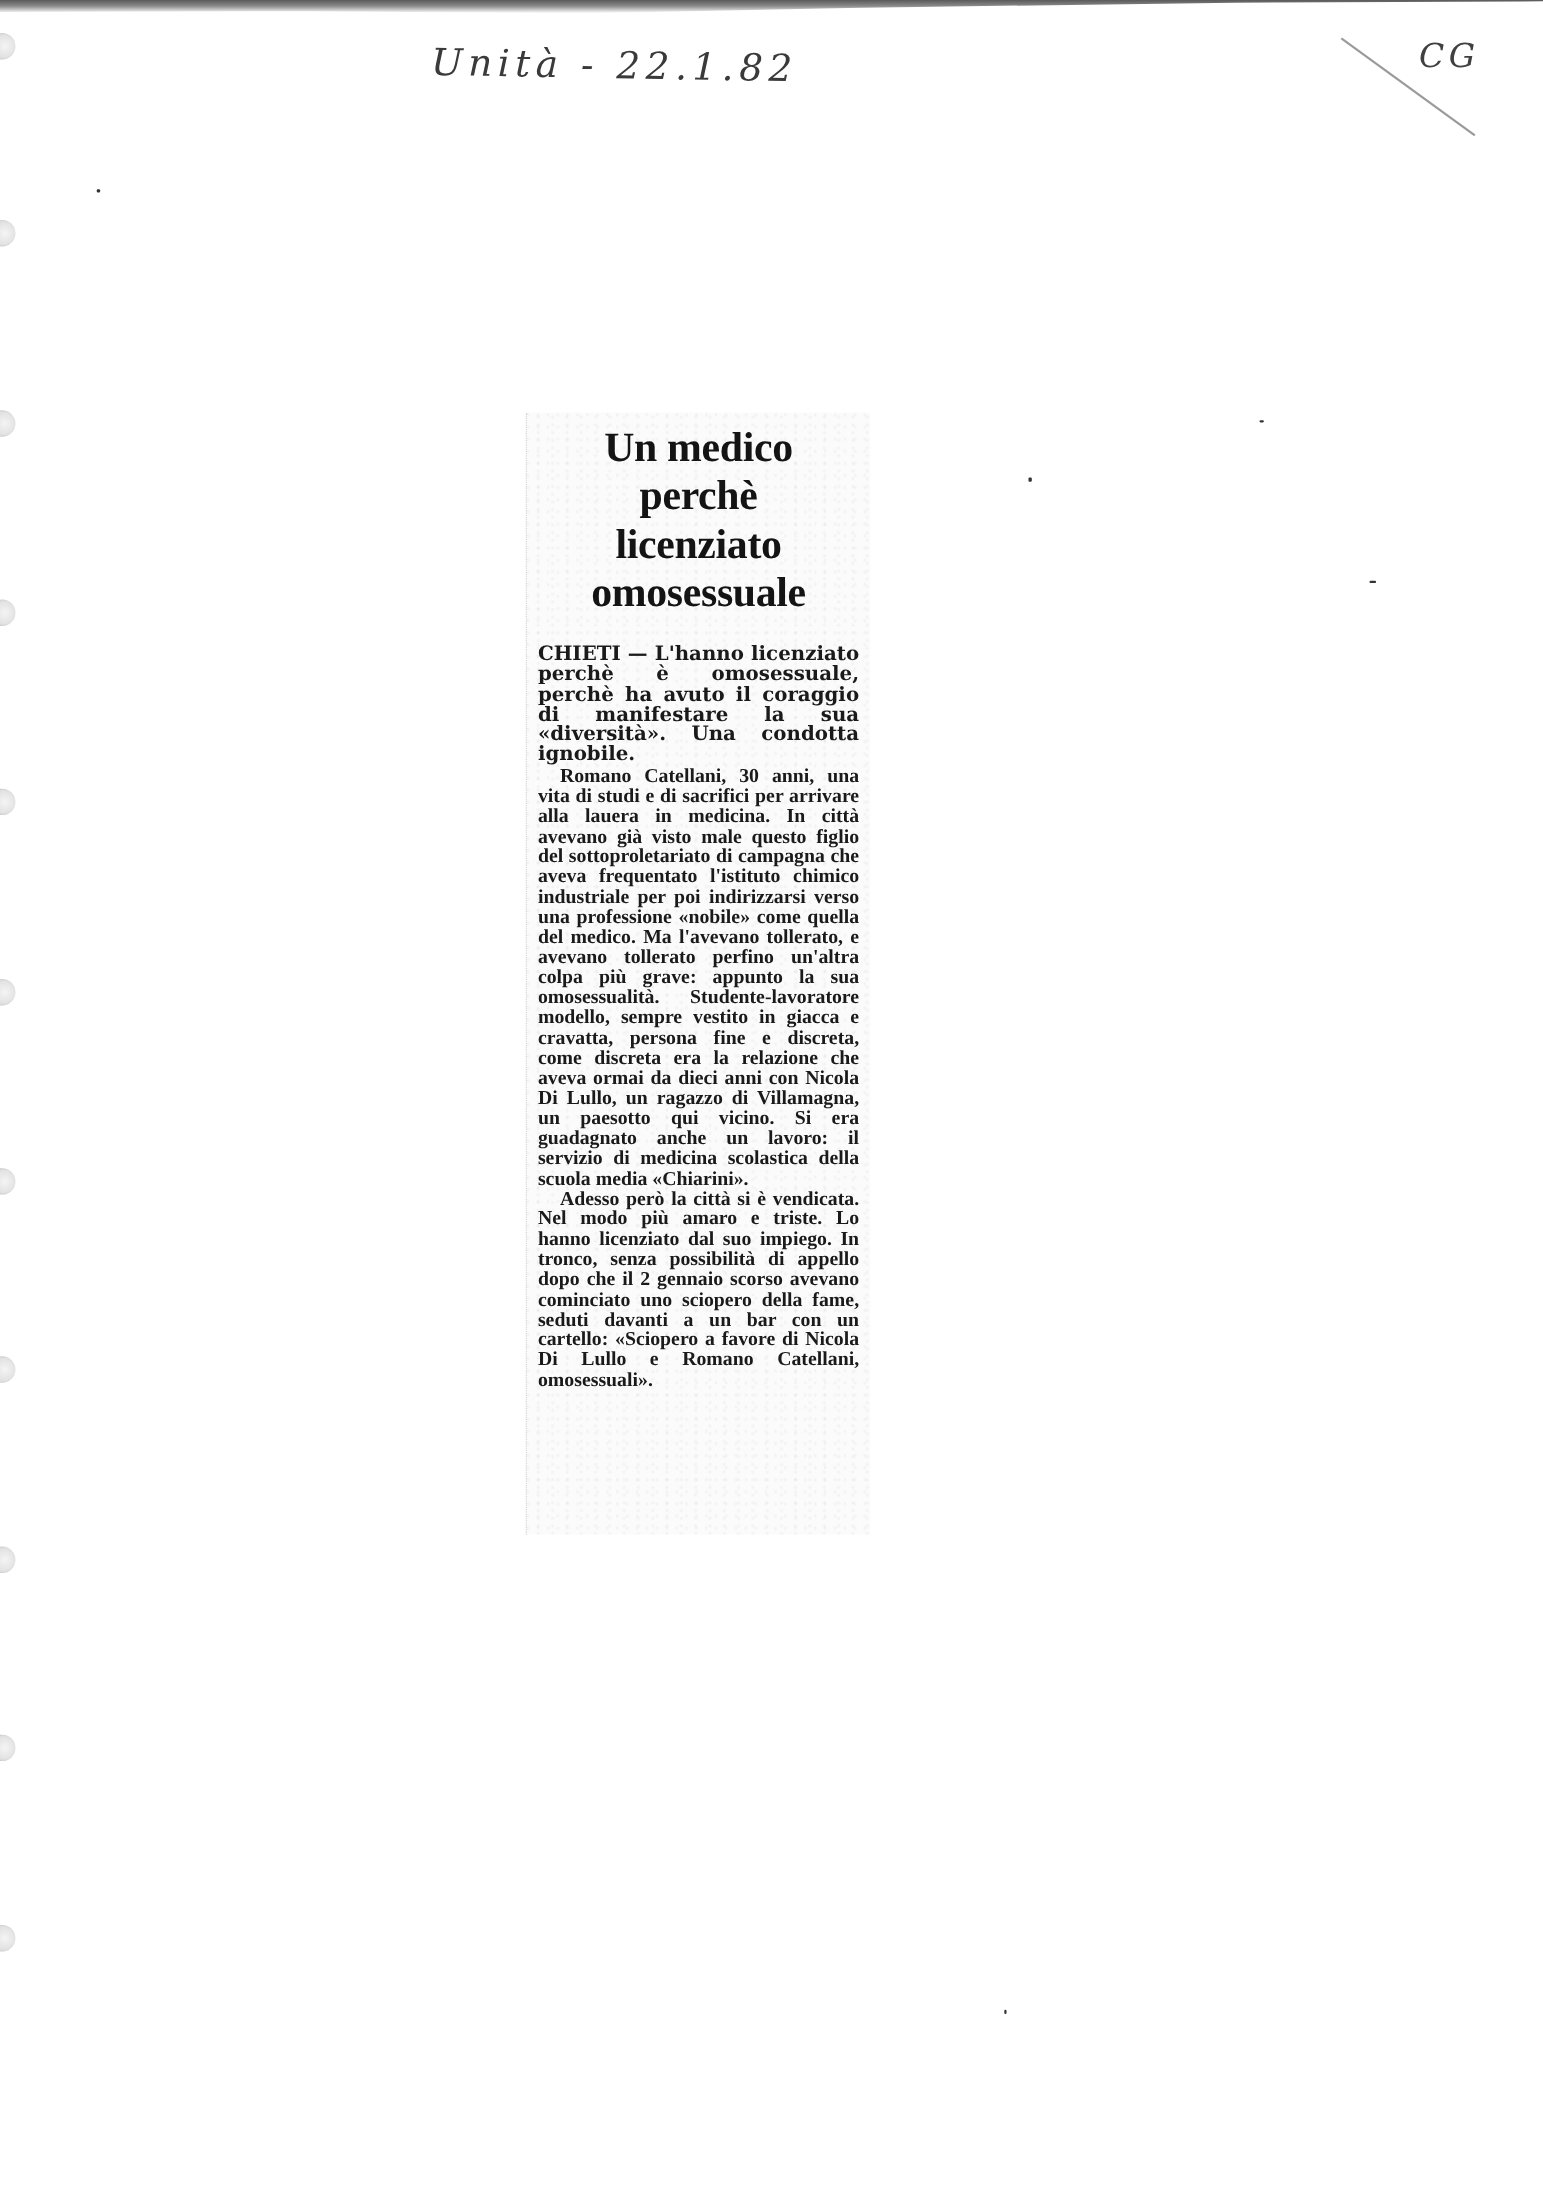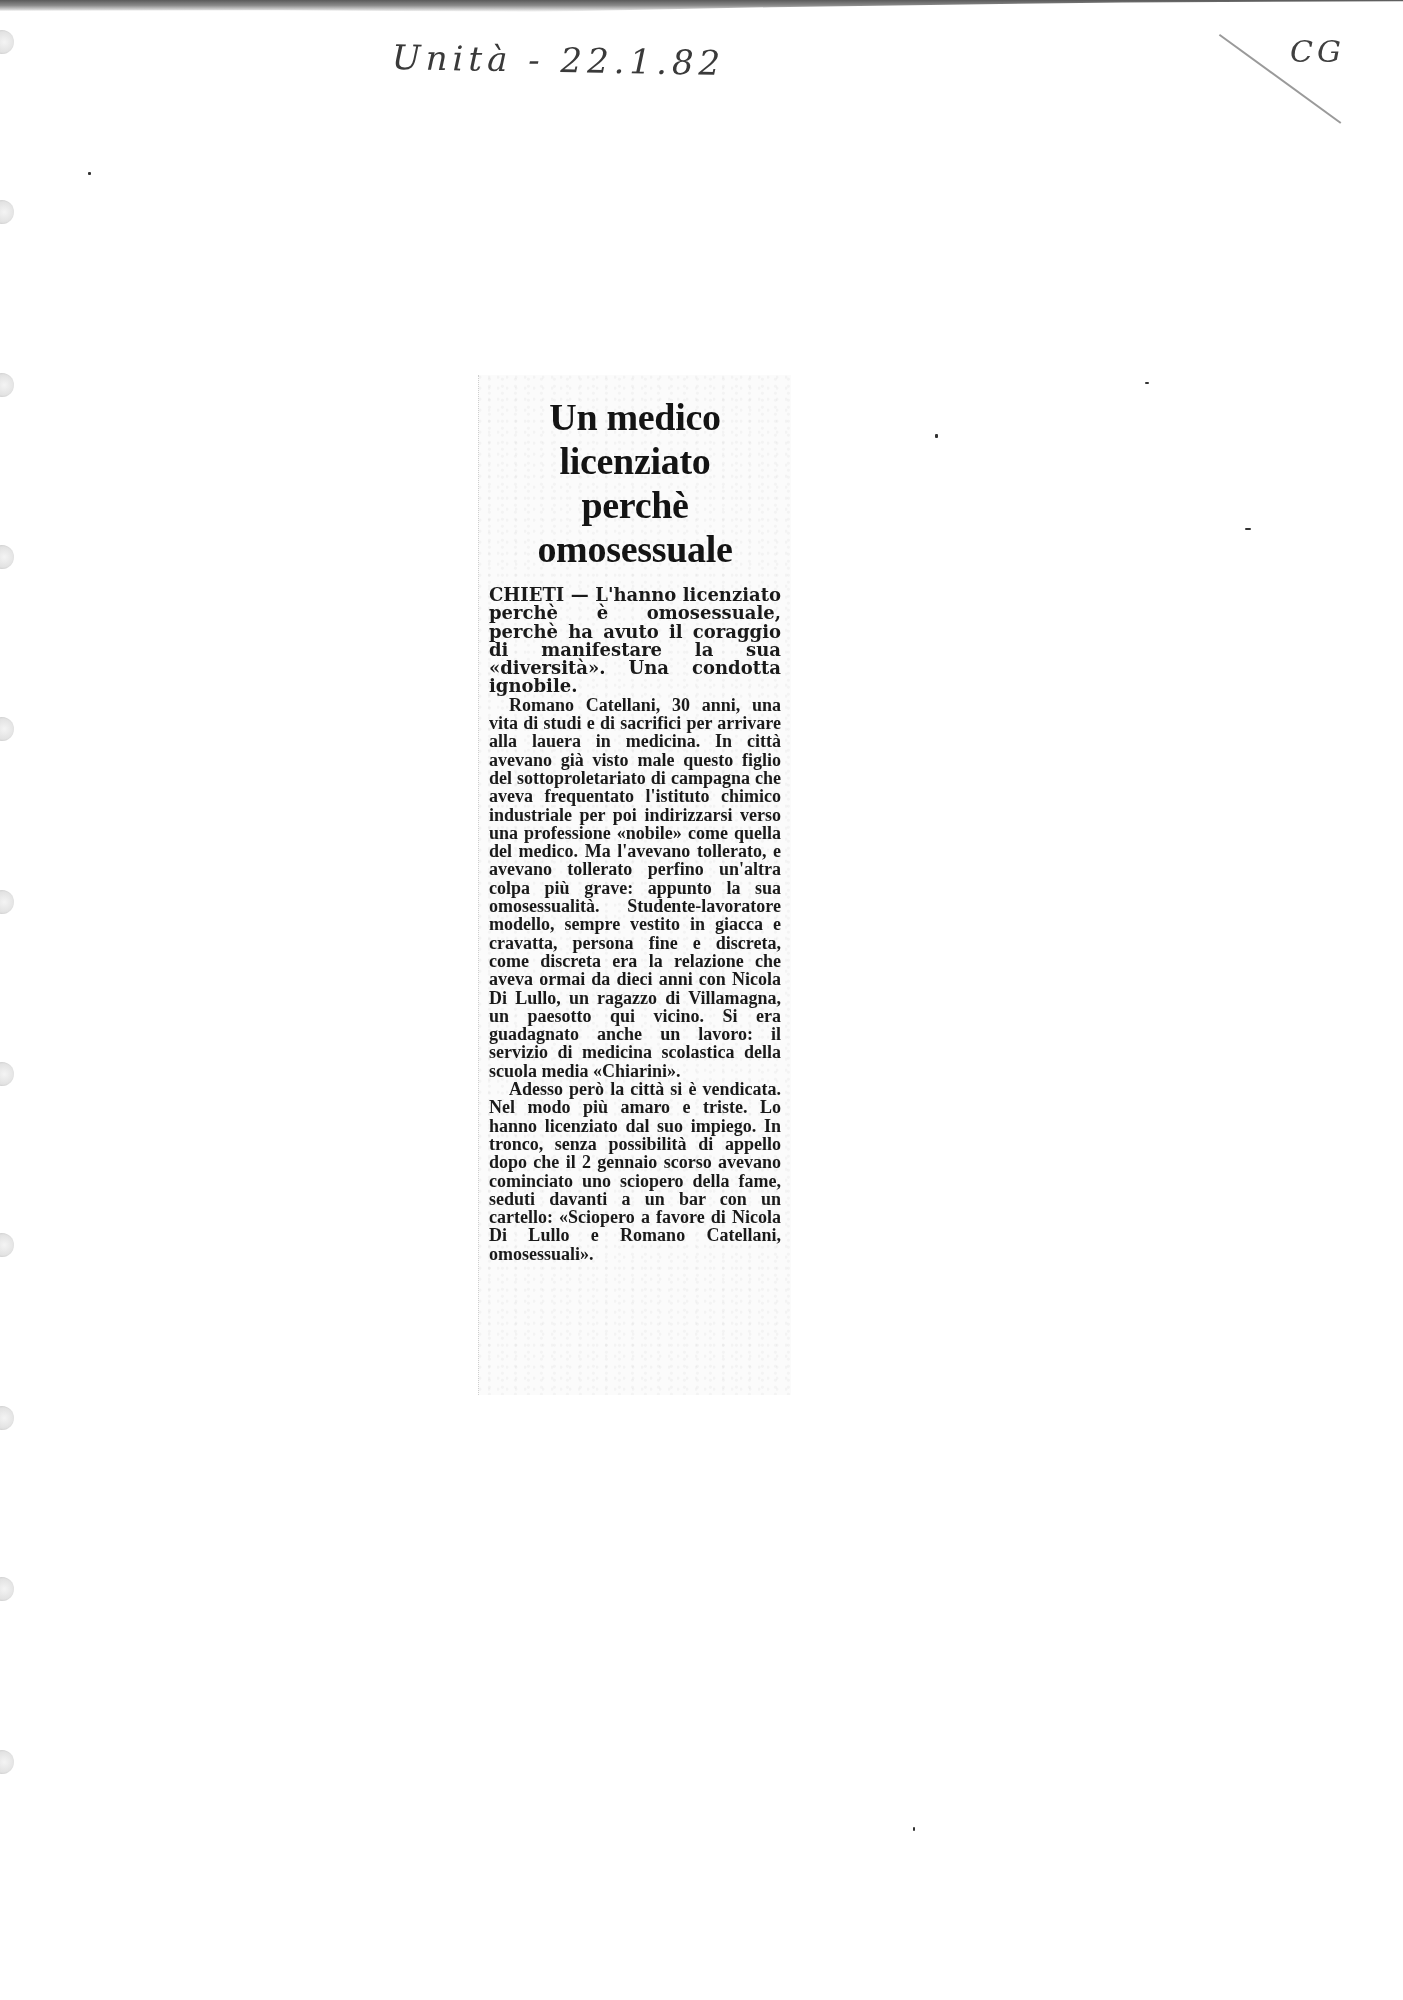--- a/index.html
+++ b/index.html
@@ -75,21 +75,21 @@
       width: 312px;
       height: 1020px;
       background:
         radial-gradient(circle at 10% 20%, rgba(0,0,0,0.03) 0 1px, transparent 2px),
         radial-gradient(circle at 80% 60%, rgba(0,0,0,0.03) 0 1px, transparent 2px),
         #fbfbfb;
       background-size: 9px 11px, 13px 7px, auto;
       border-left: 1px dotted #cfcfcf;
     }
     .headline {
-      margin: 10px;
+      margin: 0;
       padding-top: 10px;
       text-align: center;
       font-family: "Liberation Serif", serif;
       font-weight: bold;
       font-size: 38px;
       line-height: 44px;
       color: #141414;
       letter-spacing: -0.3px;
     }
     .headline span {
@@ -142,22 +142,22 @@
 
 <div class="speck" style="left:88px;top:172px;width:3px;height:3px"></div>
 <div class="speck" style="left:935px;top:434px;width:3px;height:4px"></div>
 <div class="speck" style="left:1145px;top:382px;width:4px;height:2px"></div>
 <div class="speck" style="left:1245px;top:528px;width:6px;height:2px"></div>
 <div class="speck" style="left:913px;top:1827px;width:2px;height:4px"></div>
 
 <article class="clipping">
   <h1 class="headline">
     <span>Un medico</span>
+    <span>perchè</span>
     <span>licenziato</span>
-    <span>perchè</span>
     <span>omosessuale</span>
   </h1>
   <div class="article-body">
     <p><span class="dateline">CHIETI —</span> <span>L'hanno licenziato perchè è omosessuale, perchè ha avuto il coraggio di manifestare la sua «diversità». Una condotta ignobile.</span></p>
     <p>Romano Catellani, 30 anni, una vita di studi e di sacrifici per arrivare alla lauera in medicina. In città avevano già visto male questo figlio del sottoproletariato di campagna che aveva frequentato l'istituto chimico industriale per poi indirizzarsi verso una professione «nobile» come quella del medico. Ma l'avevano tollerato, e avevano tollerato perfino un'altra colpa più grave: appunto la sua omosessualità. Studente-lavoratore modello, sempre vestito in giacca e cravatta, persona fine e discreta, come discreta era la relazione che aveva ormai da dieci anni con Nicola Di Lullo, un ragazzo di Villamagna, un paesotto qui vicino. Si era guadagnato anche un lavoro: il servizio di medicina scolastica della scuola media «Chiarini».</p>
     <p>Adesso però la città si è vendicata. Nel modo più amaro e triste. Lo hanno licenziato dal suo impiego. In tronco, senza possibilità di appello dopo che il 2 gennaio scorso avevano cominciato uno sciopero della fame, seduti davanti a un bar con un cartello: «Sciopero a favore di Nicola Di Lullo e Romano Catellani, omosessuali».</p>
   </div>
 </article>
 
 </body></html>

